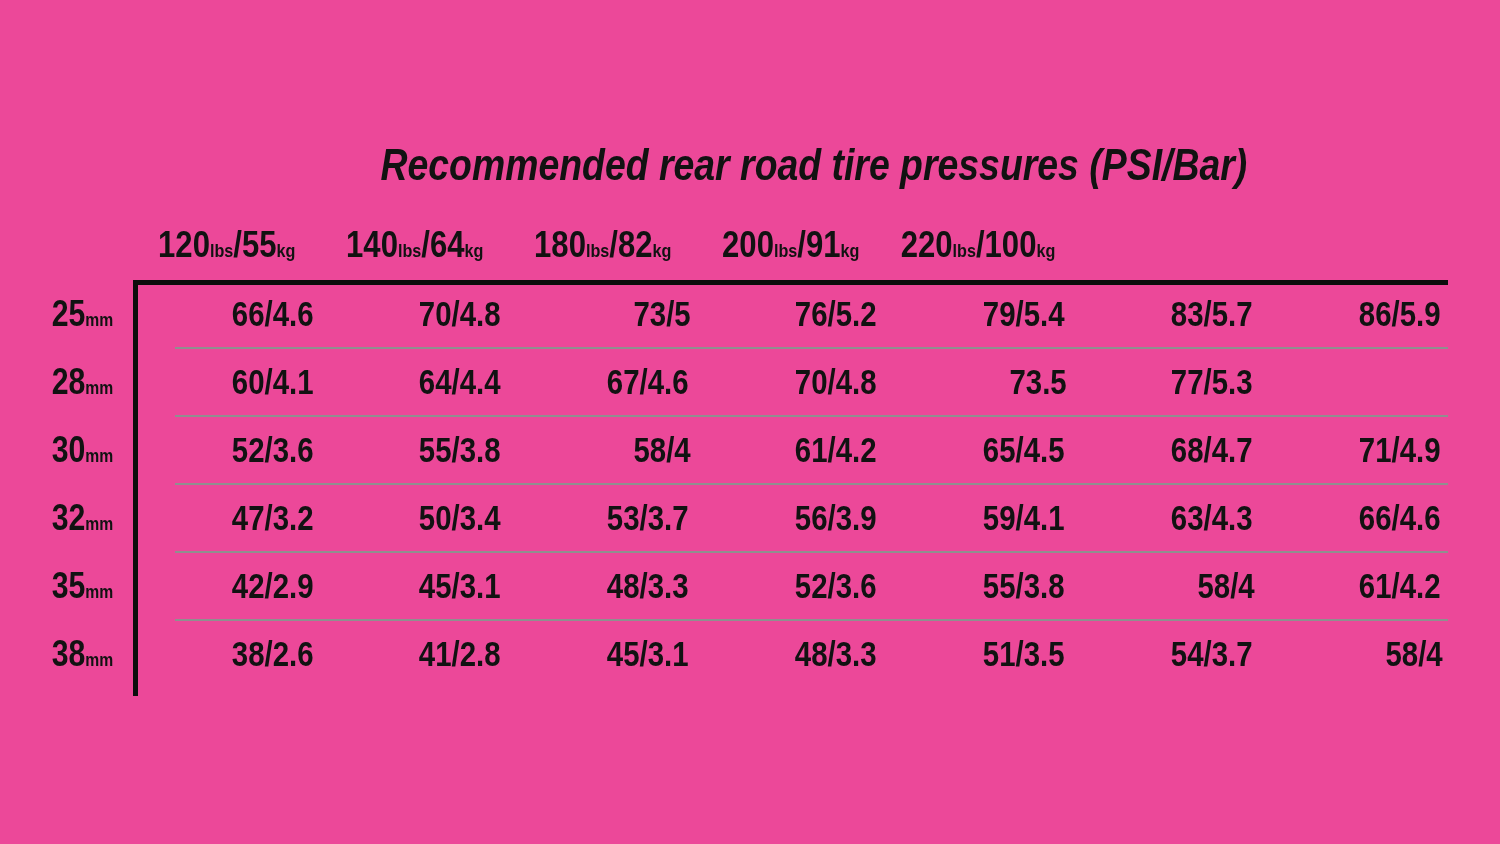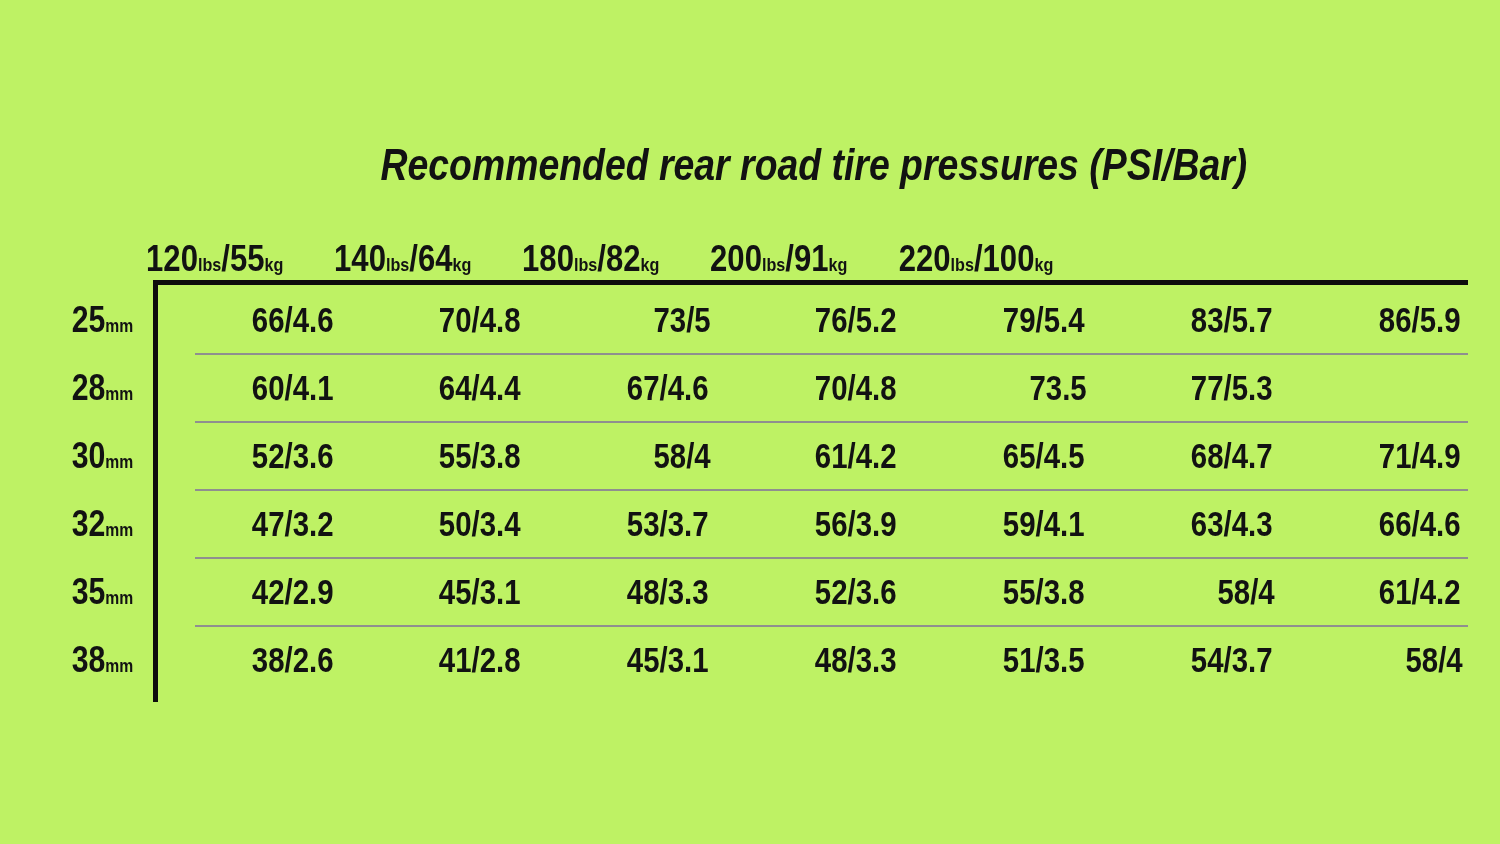--- a/index.html
+++ b/index.html
@@ -6,21 +6,21 @@
   html,body { width:1500px; height:844px; }
   body {
     font-family: "Liberation Sans", sans-serif;
     background:#f0f0f0;
     color:#121212;
     overflow:hidden;
   }
   .page {
     position:relative;
     width:1500px; height:844px;
-    background:#bef264;
+    background:#ec4899;
   }
   .title {
     position:absolute;
     top:140px; left:90px; width:1448px;
     text-align:center;
     font-size:44px;
     font-weight:700;
     font-style:italic;
     white-space:nowrap;
   }
@@ -32,32 +32,32 @@
     white-space:nowrap;
   }
   .header-row {
     position:absolute;
     top:198px; left:0; width:1448px; height:82px;
     display:grid;
     grid-template-columns:133px repeat(7, 1fr);
     align-items:end;
   }
   .colhead {
+    text-align:center;
     font-size:37px;
     font-weight:700;
+    padding-bottom:14px;
   }
   .sub {
     font-size:0.52em;
     font-weight:700;
   }
   .data-rows {
     position:absolute;
     top:280px; left:0; width:1448px;
-    padding-top:6px;
-    margin-left:20px;
   }
   
   .top-rule {
     position:absolute;
     top:0; left:133px; right:0; height:5px;
     background:#0d0d0d;
   }
   
   .left-rule {
     position:absolute;

